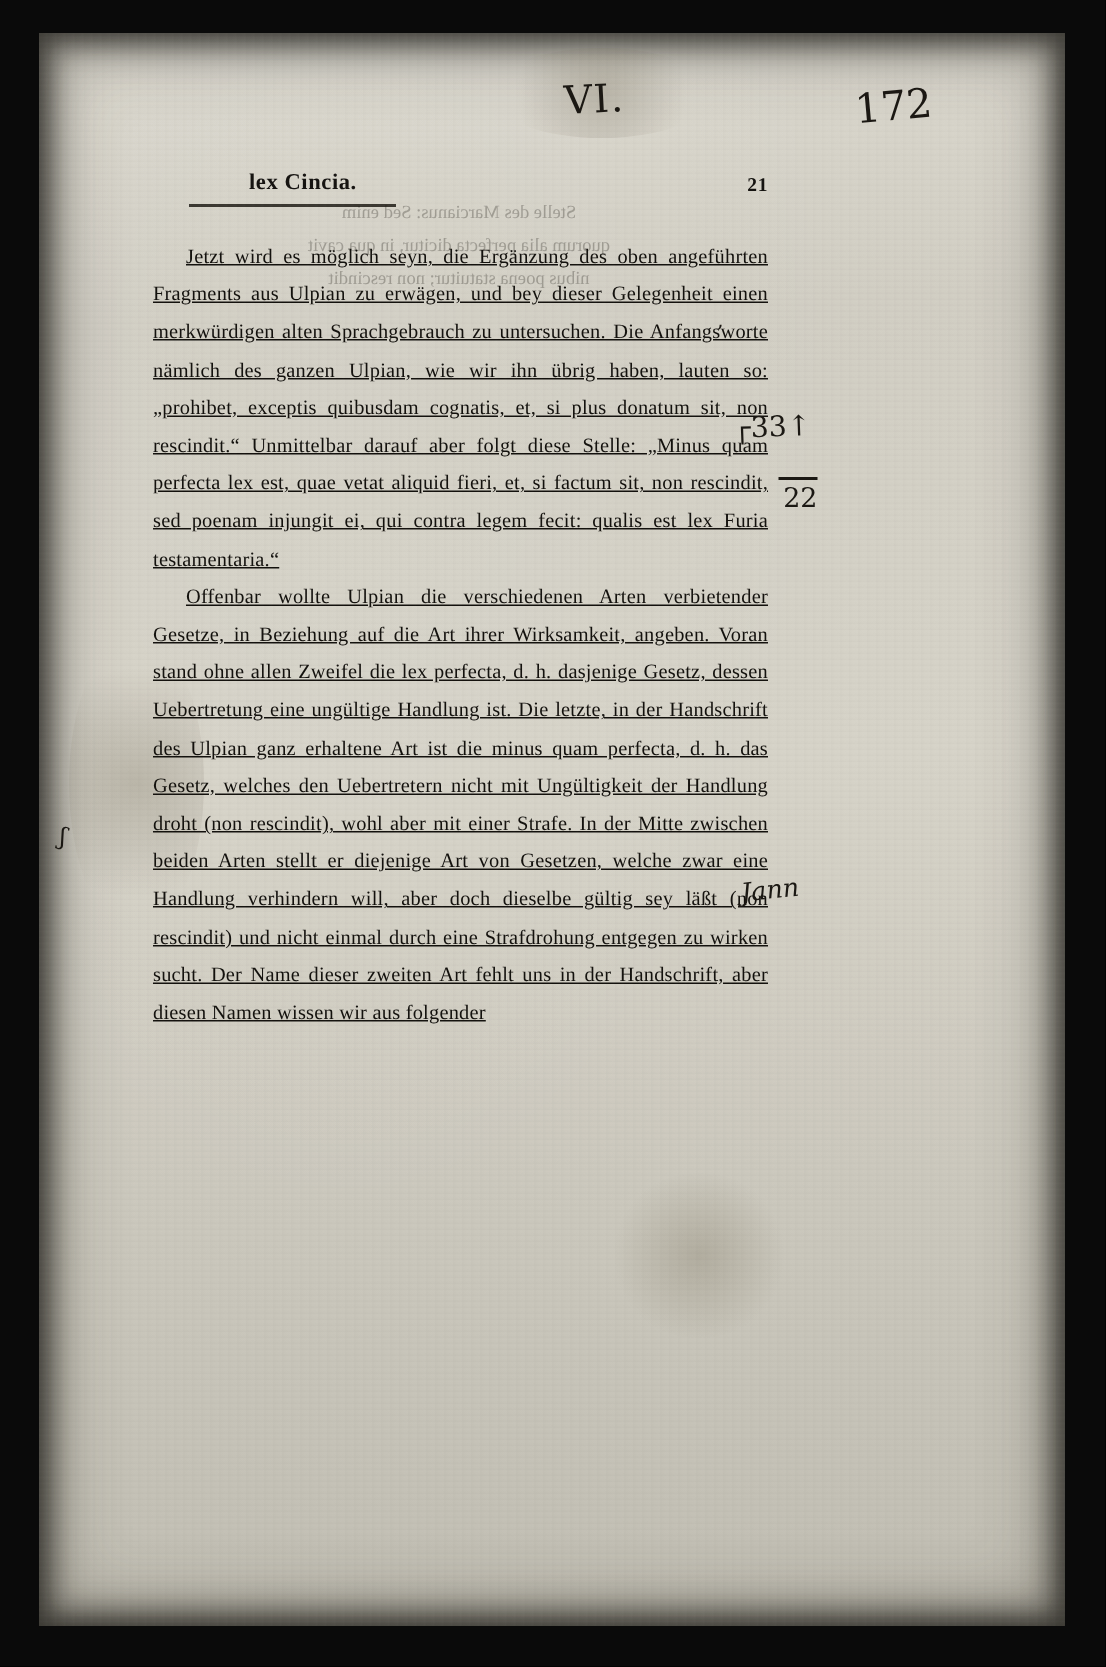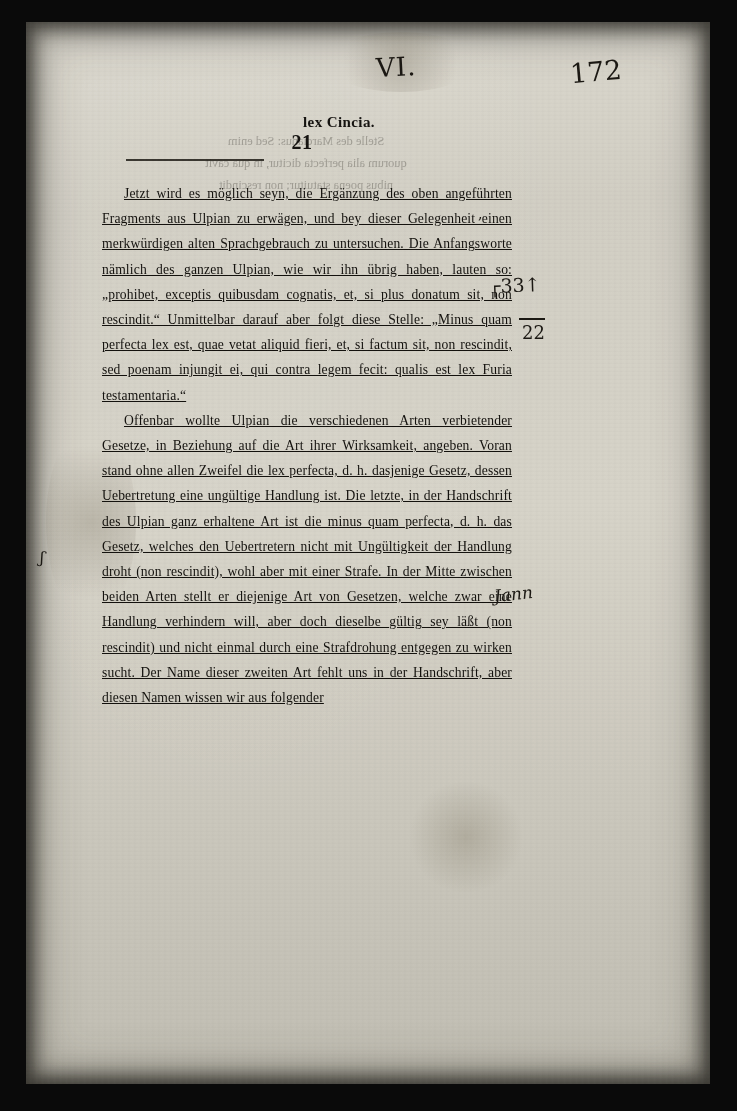--- a/index.html
+++ b/index.html
@@ -57,35 +57,34 @@
   #textblock {
     position: absolute;
     left: 66px;
     top: 92px;
     width: 420px;
     color: #171512;
   }
 
   .hdr {
     display: flex;
-    align-items: center;
+    align-items: flex-end;
     justify-content: space-between;
     font-size: 15px;
     letter-spacing: 0.4px;
     margin-bottom: 2px;
-    flex-direction: column;
   }
   .hdr .run-title {
     font-weight: 700;
     font-size: 15px;
     margin-left: 74px;
   }
   .hdr .folio {
     font-weight: 700;
-    font-size: 20px;
+    font-size: 13px;
     font-family: Liberation Serif, serif;
   }
 
   .section-head {
     margin-top: 14px;
     font-size: 14.5px;
     font-weight: 700;
     letter-spacing: 0.6px;
     white-space: nowrap;
   }

